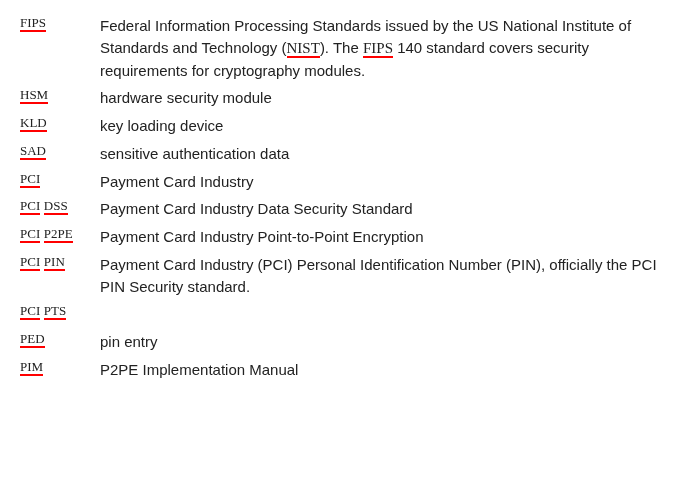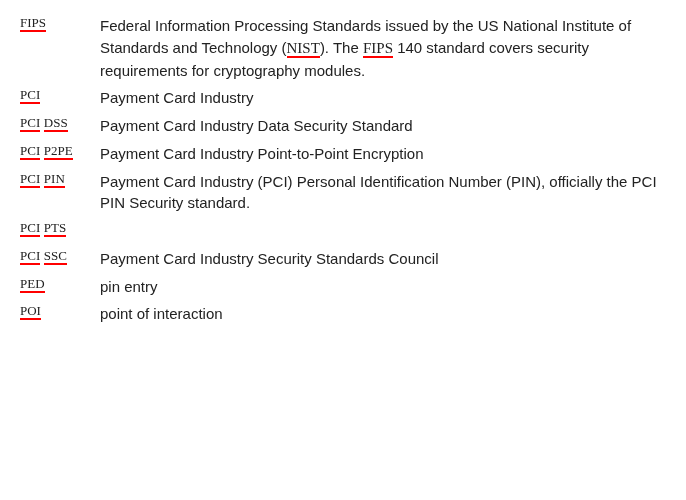--- a/index.html
+++ b/index.html
@@ -47,45 +47,53 @@
 </head>
 <body>
 
 <table class="glossary-table">
   <tbody id="glossary-body">
       <tr>
         <td class="term"><span class="spell">FIPS</span></td>
         <td class="definition">Federal Information Processing Standards issued by the US National Institute of Standards and Technology (<span class="spell">NIST</span>). The <span class="spell">FIPS</span> 140 standard covers security requirements for cryptography modules.</td>
       </tr>
       <tr>
+        <td class="term"><span class="spell">HSM</span></td>
+        <td class="definition">hardware security module</td>
+      </tr>
+      <tr>
+        <td class="term"><span class="spell">KLD</span></td>
+        <td class="definition">key loading device</td>
+      </tr>
+      <tr>
+        <td class="term"><span class="spell">SAD</span></td>
+        <td class="definition">sensitive authentication data</td>
+      </tr>
+      <tr>
         <td class="term"><span class="spell">PCI</span></td>
         <td class="definition">Payment Card Industry</td>
       </tr>
       <tr>
         <td class="term"><span class="spell">PCI</span> <span class="spell">DSS</span></td>
         <td class="definition">Payment Card Industry Data Security Standard</td>
       </tr>
       <tr>
         <td class="term"><span class="spell">PCI</span> <span class="spell">P2PE</span></td>
         <td class="definition">Payment Card Industry Point-to-Point Encryption</td>
       </tr>
       <tr>
         <td class="term"><span class="spell">PCI</span> <span class="spell">PIN</span></td>
         <td class="definition">Payment Card Industry (PCI) Personal Identification Number (PIN), officially the PCI PIN Security standard.</td>
       </tr>
       <tr>
         <td class="term"><span class="spell">PCI</span> <span class="spell">PTS</span></td>
         <td class="definition">&nbsp;</td>
       </tr>
       <tr>
-        <td class="term"><span class="spell">PCI</span> <span class="spell">SSC</span></td>
-        <td class="definition">Payment Card Industry Security Standards Council</td>
-      </tr>
-      <tr>
         <td class="term"><span class="spell">PED</span></td>
         <td class="definition">pin entry</td>
       </tr>
       <tr>
-        <td class="term"><span class="spell">POI</span></td>
-        <td class="definition">point of interaction</td>
+        <td class="term"><span class="spell">PIM</span></td>
+        <td class="definition">P2PE Implementation Manual</td>
       </tr>
     </tbody>
 </table>
 
 </body></html>

